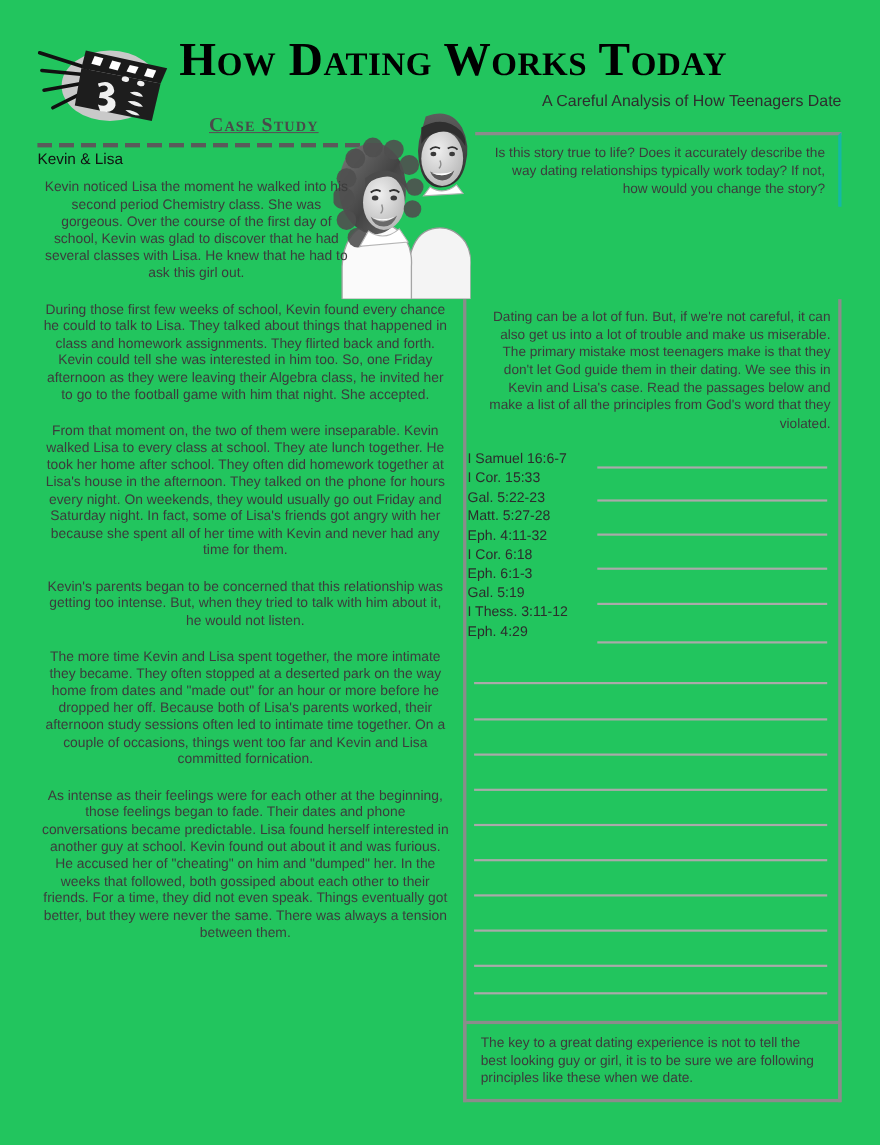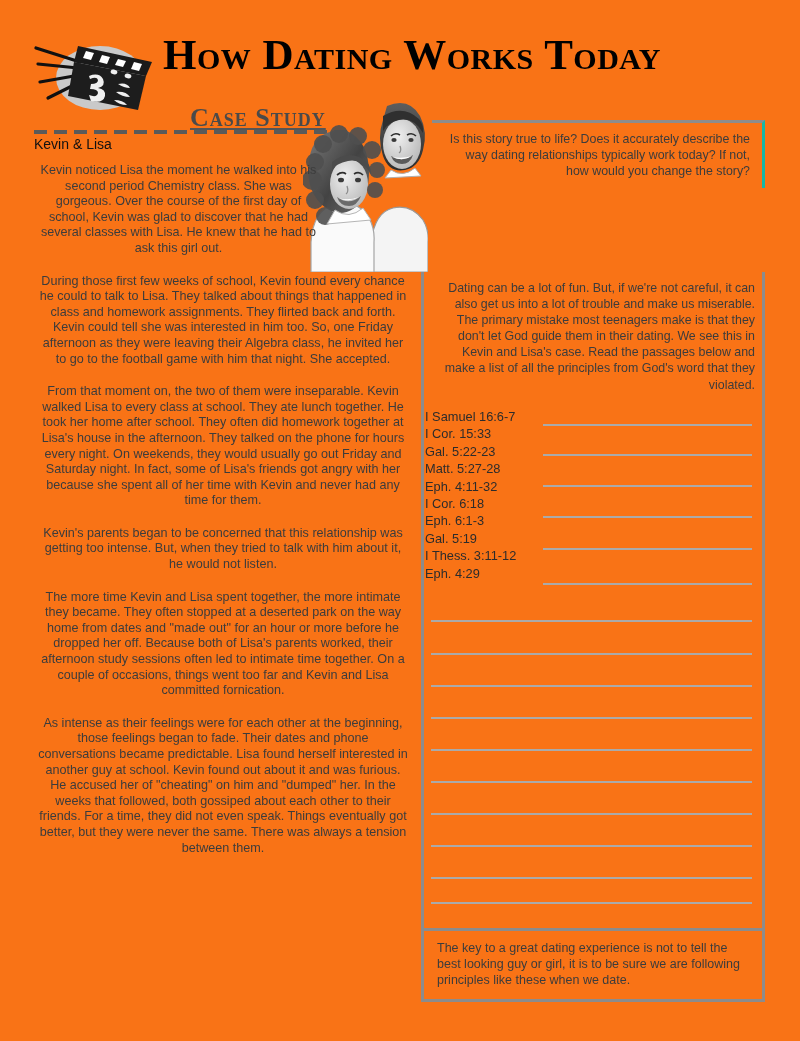--- a/index.html
+++ b/index.html
@@ -8,21 +8,21 @@
     background: #ffffff;
   }
   body {
     font-family: "Liberation Sans", sans-serif;
     color: #3a3a3a;
   }
   #page {
     position: relative;
     width: 800px;
     height: 1041px;
-    background: #f97316;
+    background: #22c55e;
     overflow: hidden;
   }
 
   
   .header {
     position: absolute;
     left: 0; top: 0;
     width: 800px;
     height: 120px;
   }
@@ -56,21 +56,21 @@
     color: #2e2e2e;
     text-align: right;
     white-space: nowrap;
   }
   .case-study {
     position: absolute;
     left: 190px;
     top: 103px;
     font-family: "Liberation Serif", serif;
     font-weight: bold;
-    font-size: 26px;
+    font-size: 18px;
     font-variant: small-caps;
     letter-spacing: 1px;
     color: #4a4a4a;
     text-decoration: underline;
     text-decoration-color: #555;
   }
   .dash-rule {
     position: absolute;
     left: 34px;
     top: 130px;
@@ -227,20 +227,21 @@
           <ellipse cx="94" cy="44" rx="3.4" ry="2.4" transform="rotate(12 94 44)"></ellipse>
           <path d="M84 52 q9 -2 12 4 q-6 0 -12 -4 Z"></path>
           <path d="M82 60 q10 -1 14 5 q-8 0 -14 -5 Z"></path>
           <path d="M80 68 q9 0 13 5 q-8 0 -13 -5 Z"></path>
         </g>
       </svg>
     </div>
 
     <div class="main-title">How Dating Works Today</div>
 
+    <div class="subtitle">A Careful Analysis of How Teenagers Date</div>
 
     <div class="case-study">Case Study</div>
 
     <div class="dash-rule"></div>
 
     <div class="kevin-lisa">Kevin &amp; Lisa</div>
   </div>
 
   <div class="couple">
     <svg width="125" height="180" viewBox="0 0 125 180">

